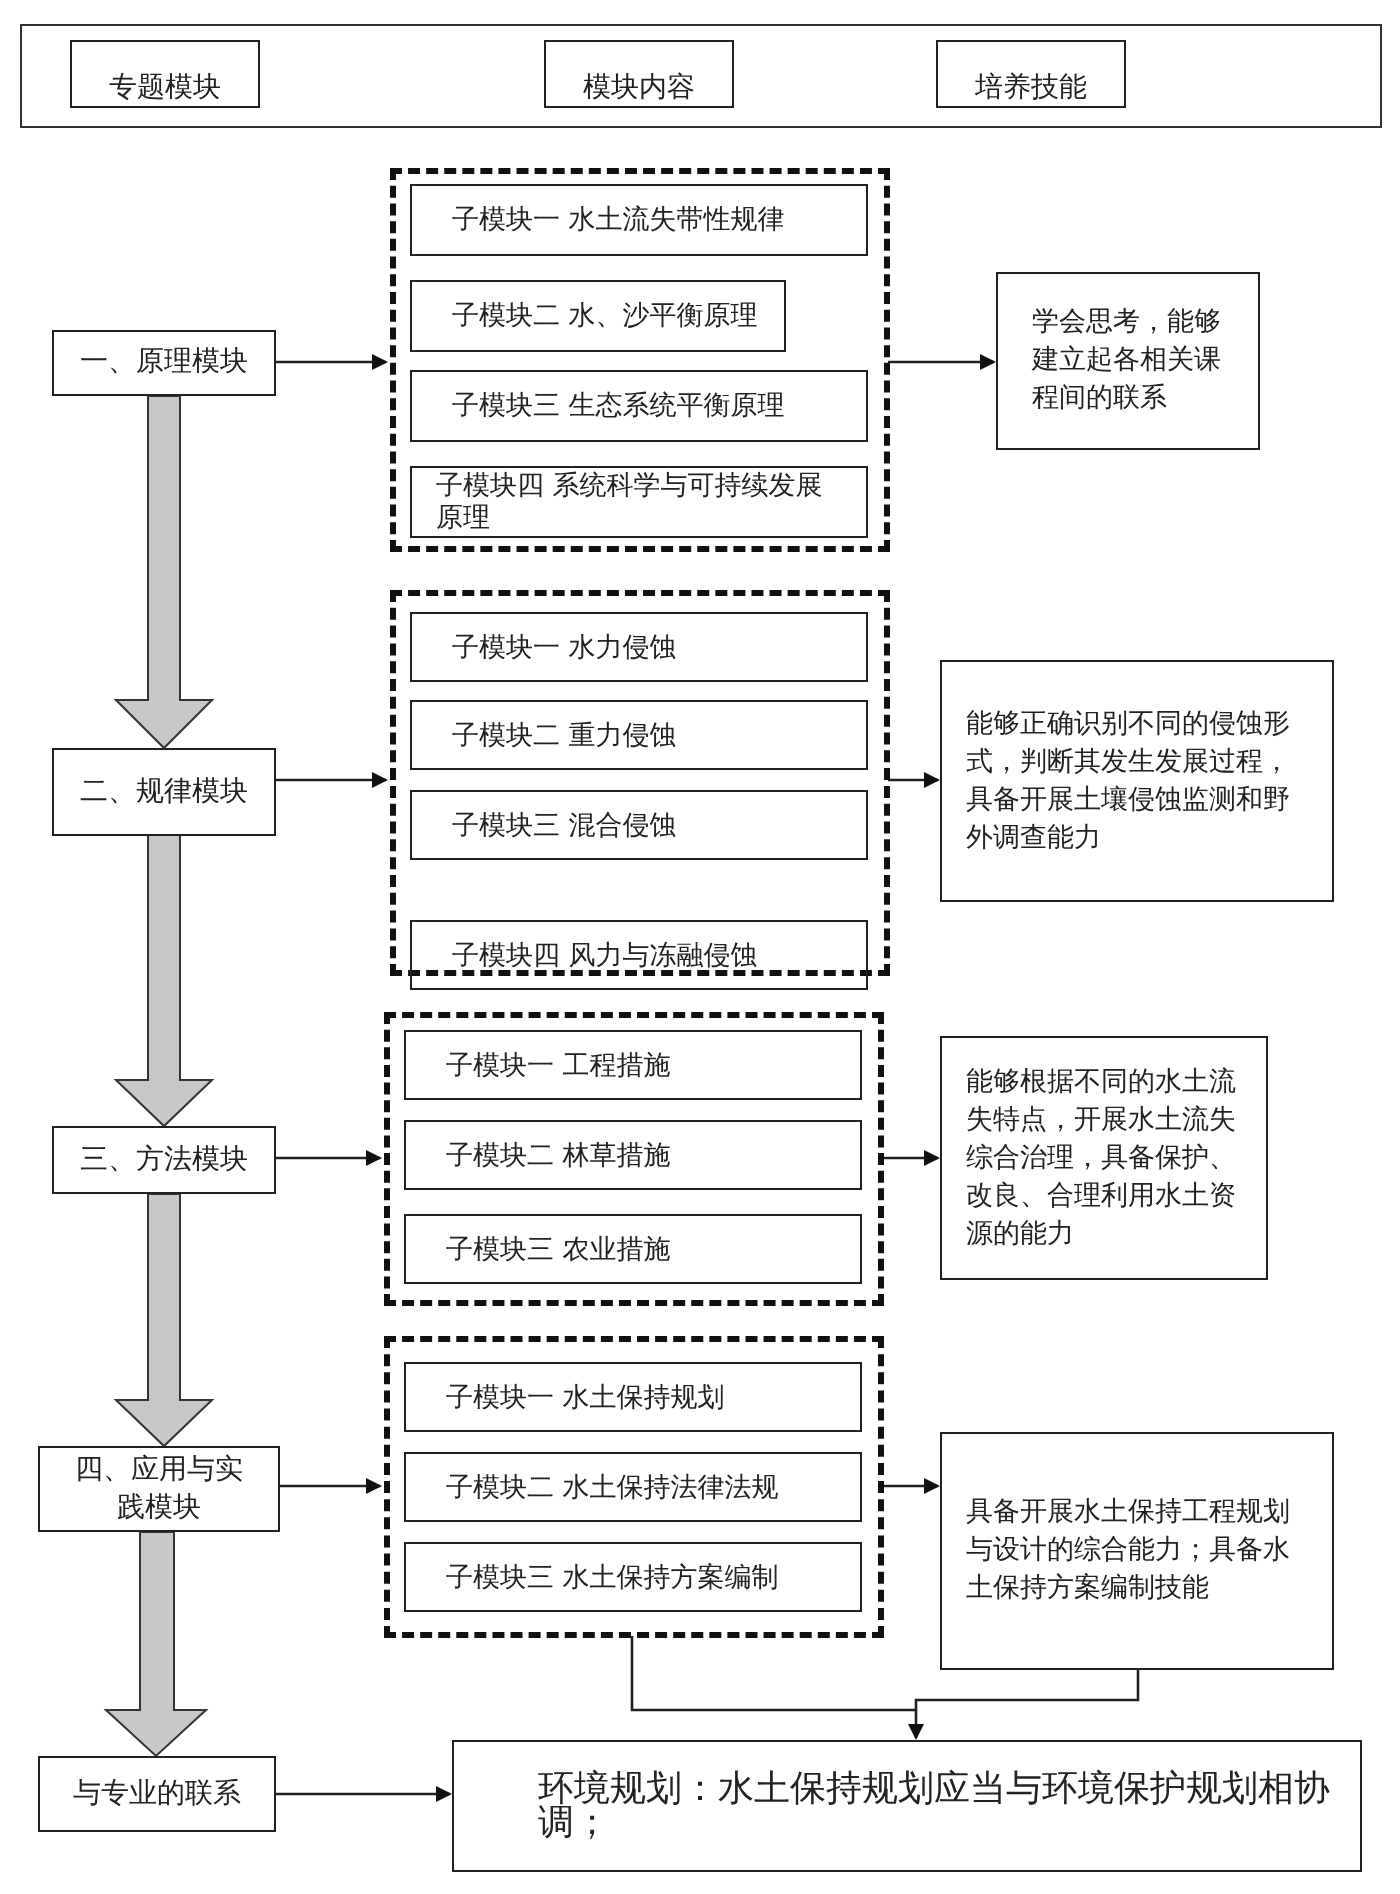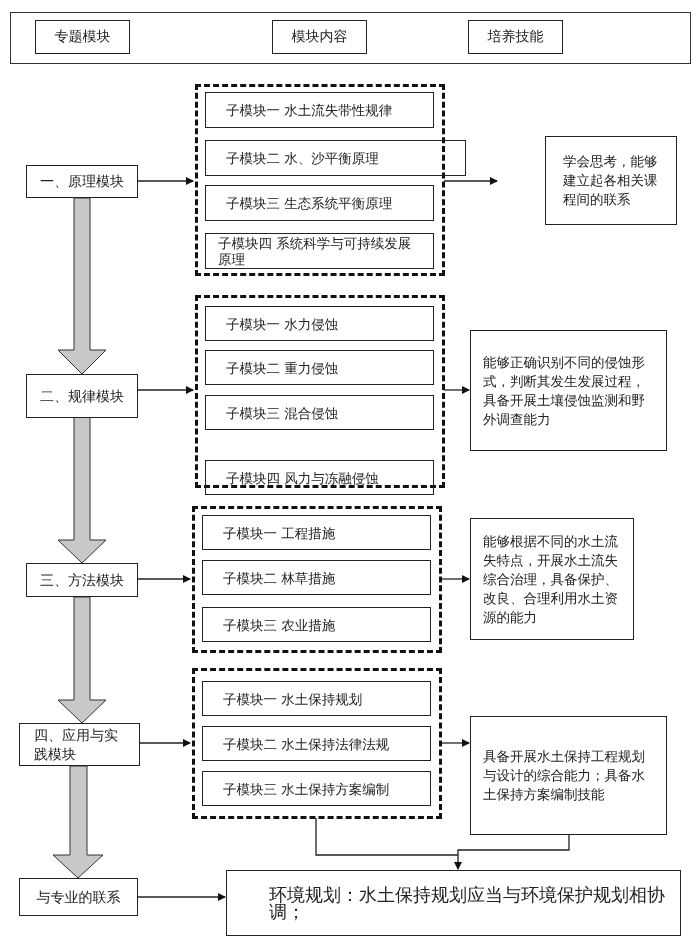--- a/index.html
+++ b/index.html
@@ -1,22 +1,22 @@
 <!DOCTYPE html>
 <html><head>
 <meta charset="utf-8">
 <style>
   html, body { margin:0; padding:0; background:#ffffff; }
   body { width:700px; height:947px; position:relative; overflow:hidden;
          font-family:"DejaVu Sans", sans-serif; color:#222; }
   .abs { position:absolute; box-sizing:border-box; }
   .box { border:1.5px solid #222; background:#fff; }
   .hdr-outer { left:10px; top:12px; width:681px; height:52px; border:1.5px solid #333; }
-  .hdr-box { top:20px; height:34px; width:95px; display:flex; align-items:center; justify-content:center; font-size:14px; }
-  .mod { display:flex; align-items:center; justify-content:center; text-align:left; font-size:14px; line-height:19px; }
+  .hdr-box { top:20px; height:34px; width:95px; display:flex; align-items:flex-end; justify-content:center; font-size:14px; }
+  .mod { display:flex; align-items:center; justify-content:center; text-align:center; font-size:14px; line-height:19px; }
   .dash { border:3px dashed #111; }
   .sub { border:1.5px solid #222; font-size:13.5px; display:flex; align-items:center; padding-left:20px; line-height:16px; }
   .skill { font-size:13.5px; line-height:19px; padding:0 12px; display:flex; align-items:center; }
   .skill span { display:block; }
   .bottom { font-size:18px; line-height:17px; padding-left:42px; display:flex; flex-direction:column; justify-content:center; }
   svg.lines { position:absolute; left:0; top:0; }
 </style>
 </head>
 <body>
 
@@ -67,30 +67,30 @@
     <span>培养技能</span>
   </div>
 
 <div class="abs box mod" style="left:26px;top:165px;width:112px;height:33px;">
     <span>一、原理模块</span>
   </div>
 <div class="abs dash" style="left:195px;top:84px;width:250px;height:192px;"></div>
 <div class="abs sub" style="left:205px;top:92px;width:229px;height:36px;">
     <span>子模块一  水土流失带性规律</span>
   </div>
-<div class="abs sub" style="left:205px;top:140px;width:261px;height:36px;">
+<div class="abs sub" style="left:205px;top:140px;width:188px;height:36px;">
     <span>子模块二  水、沙平衡原理</span>
   </div>
 <div class="abs sub" style="left:205px;top:185px;width:229px;height:36px;">
     <span>子模块三  生态系统平衡原理</span>
   </div>
 <div class="abs sub" style="left:205px;top:233px;width:229px;height:36px;padding-left:12px;padding-right:10px;">
     <span>子模块四  系统科学与可持续发展原理</span>
   </div>
-<div class="abs box skill" style="left:498px;top:136px;width:132px;height:89px;padding-left:17px;margin-left:47px;">
+<div class="abs box skill" style="left:498px;top:136px;width:132px;height:89px;padding-left:17px;">
     <span>学会思考，能够建立起各相关课程间的联系</span>
   </div>
 
 <div class="abs box mod" style="left:26px;top:374px;width:112px;height:44px;">
     <span>二、规律模块</span>
   </div>
 <div class="abs dash" style="left:195px;top:295px;width:250px;height:193px;"></div>
 <div class="abs sub" style="left:205px;top:306px;width:229px;height:35px;">
     <span>子模块一  水力侵蚀</span>
   </div>

